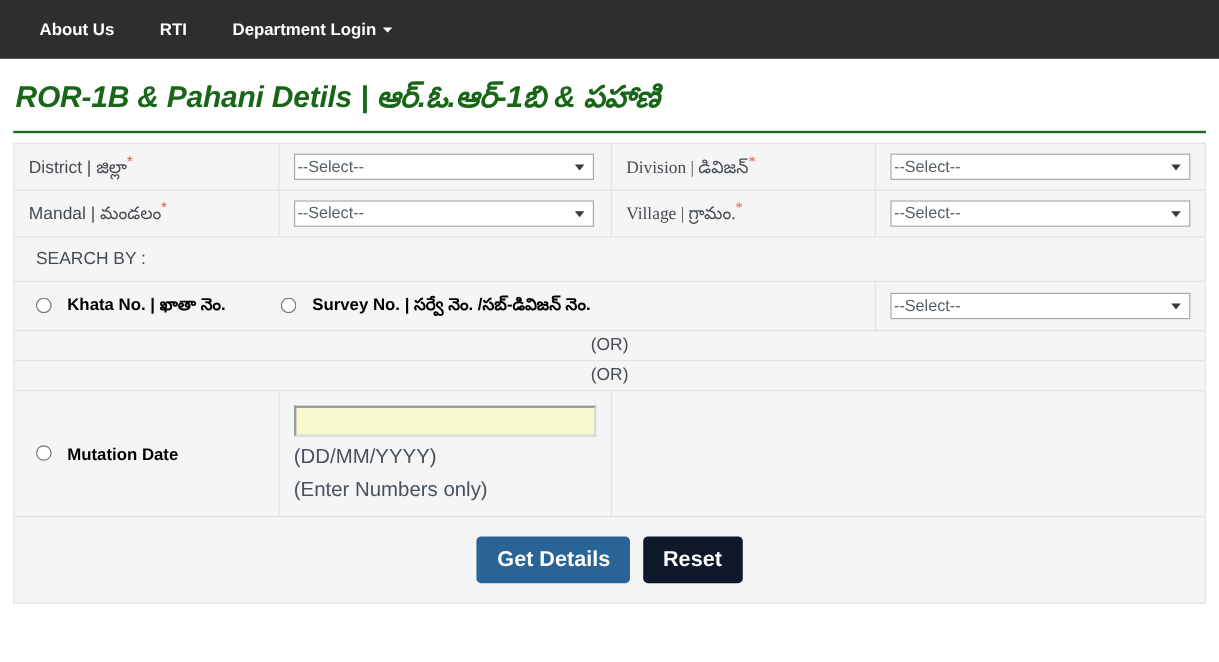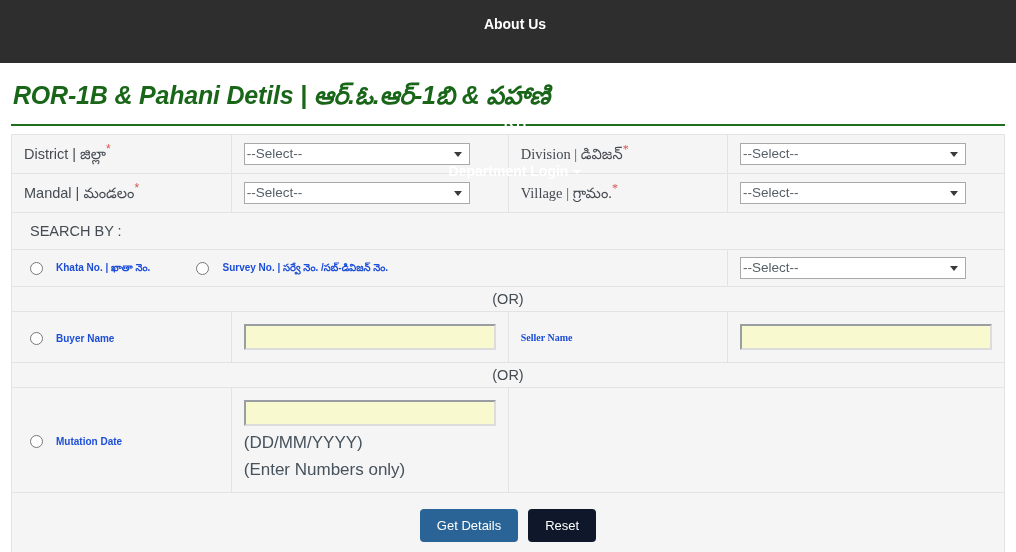--- a/index.html
+++ b/index.html
@@ -6,26 +6,24 @@
   html, body {
     margin: 0; padding: 0;
     width: 1016px; height: 552px;
     background: #ffffff;
     font-family: "Liberation Sans", sans-serif;
     overflow: hidden;
   }
 
   
   .navbar {
-    height: 63px;
+    height: 49px;
     background: #2e2e2e;
     display: flex;
-    align-items: center;
     padding-left: 14px;
-    flex-direction: column;
   }
   .nav-item {
     color: #ffffff;
     font-size: 14px;
     font-weight: bold;
     padding: 0 19px;
     line-height: 49px;
     white-space: nowrap;
     text-decoration: none;
     cursor: pointer;
@@ -71,21 +69,21 @@
     vertical-align: middle;
   }
   td.label-cell { width: 232px; }
   td.field-cell { width: 263px; }
   td.label-cell-r { width: 232px; font-family: Liberation Serif, serif; }
   td.field-cell-r { width: 263px; }
 
   .req { color: #d9534f; font-size: 12px; vertical-align: super; }
 
   select.sel {
-    width: 226px;
+    width: 250px;
     height: 22px;
     font-size: 13.5px;
     font-family: "Liberation Sans", sans-serif;
     color: #555f66;
     background: #ffffff;
     border: 1px solid #a9a9a9;
     padding: 1px 2px;
     border-radius: 0;
     -webkit-appearance: none;
     appearance: none;
@@ -109,23 +107,23 @@
     padding: 10px 12px 10px 18px !important;
   }
 
   input[type="radio"] {
     margin: 0 9px 0 6px;
     vertical-align: middle;
     width: 13px; height: 13px;
     cursor: pointer;
   }
   .blue-label {
-    color: #1d4ed8;
-    font-weight: bold;
-    font-size: 10px;
+    color: #000000;
+    font-weight: bold;
+    font-size: 14px;
     vertical-align: middle;
     cursor: pointer;
   }
   .radio-inline { display: inline-block; white-space: nowrap; margin-right: 10px; }
 
   input.txt {
     width: 252px;
     height: 26px;
     background: #f9f9cf;
     border: 2px solid;
@@ -147,39 +145,38 @@
     color: #41484f;
     padding: 4px 0 !important;
   }
 
   td.btn-cell {
     text-align: center;
     padding: 16px 0 !important;
   }
   .btn {
     display: inline-block;
-    font-size: 13px;
-    font-weight: normal;
+    font-size: 18px;
+    font-weight: bold;
     font-family: "Liberation Sans", sans-serif;
     color: #ffffff;
     border: none;
     border-radius: 4px;
     padding: 9px 17px;
     margin: 0 3px;
     cursor: pointer;
   }
   .btn-primary { background: #2a6496; }
   .btn-warning { background: #0f172a; }
 </style>
 </head>
 <body>
 
 <div class="navbar">
   <a class="nav-item" href="#"><span>About Us</span></a>
-  <a class="nav-item" href="#"><span>Contact Us</span></a>
   <a class="nav-item" href="#"><span>RTI</span></a>
   <a class="nav-item" href="#"><span>Department Login</span><span class="caret"></span></a>
 </div>
 
 <div class="page-title">ROR-1B &amp; Pahani Detils | ఆర్.ఓ.ఆర్-1బి &amp; పహాణి</div>
 <hr class="title-rule">
 
 <div class="form-wrap">
 <table class="form">
   <tbody>
@@ -251,35 +248,20 @@
             <option>--Select--</option>
           </select>
         </span>
       </td>
     </tr>
 
     <tr>
       <td class="or-cell" colspan="4">(OR)</td>
     </tr>
 
-    <tr>
-      <td class="label-cell" style="padding:12px;">
-        <input type="radio" name="searchby" style="">
-        <span class="blue-label">Buyer Name</span>
-      </td>
-      <td class="field-cell" style="padding:12px;">
-        <input class="txt" type="text" value="" style="">
-      </td>
-      <td class="label-cell-r" style="padding:12px;">
-        <span class="blue-label">Seller Name</span>
-      </td>
-      <td class="field-cell-r" style="padding:12px;">
-        <input class="txt" type="text" value="" style="">
-      </td>
-    </tr>
 
     <tr>
       <td class="or-cell" colspan="4">(OR)</td>
     </tr>
 
     <tr>
       <td class="label-cell">
         <input type="radio" name="searchby" style="">
         <span class="blue-label">Mutation Date</span>
       </td>

